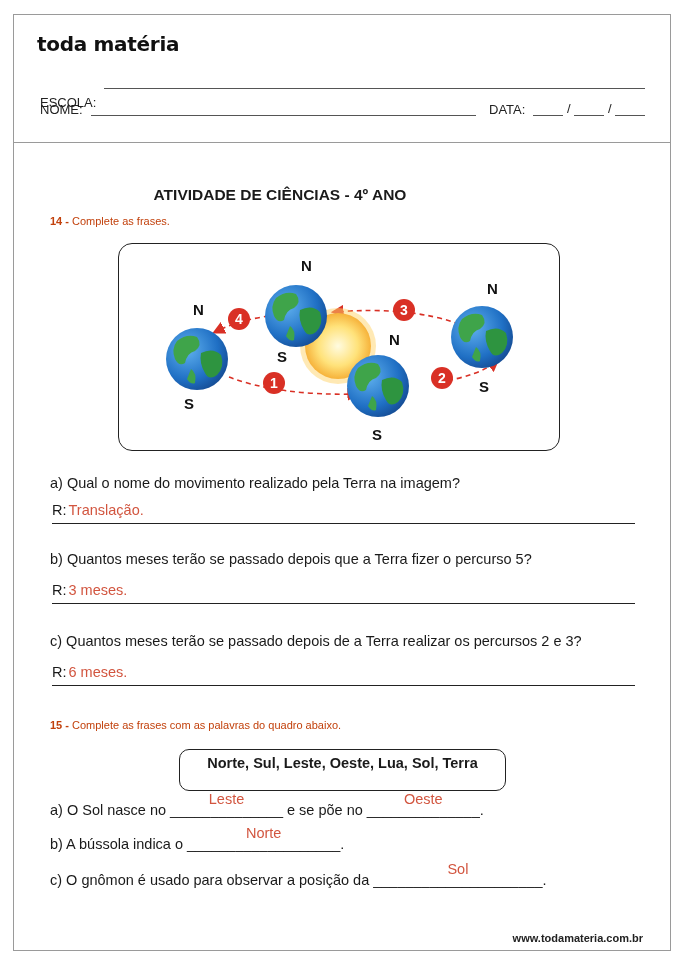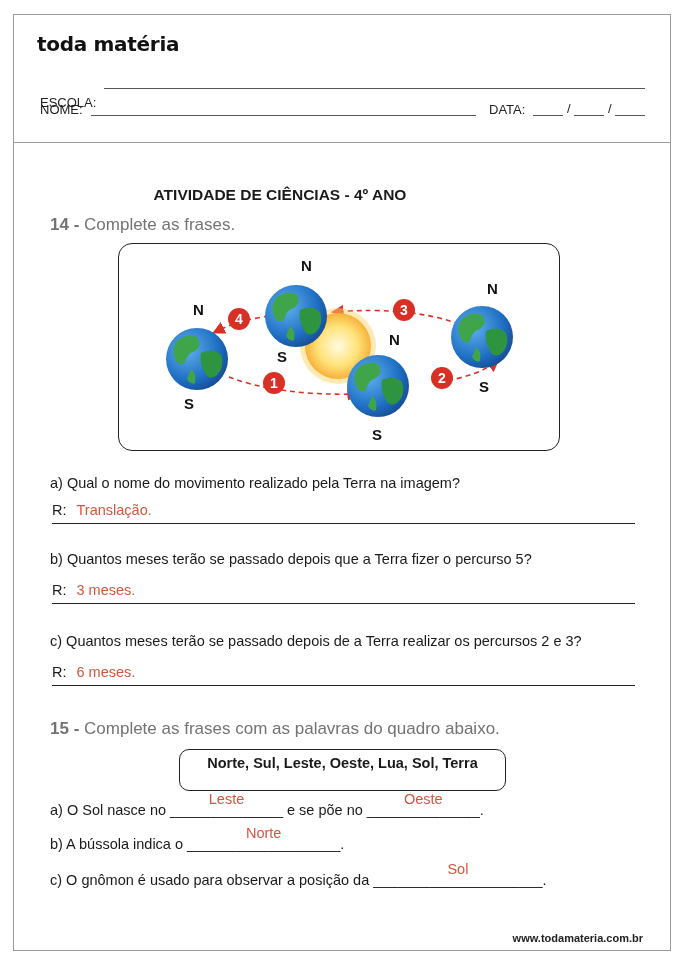--- a/index.html
+++ b/index.html
@@ -3,27 +3,27 @@
 <meta charset="utf-8">
 <style>
   html, body { margin:0; padding:0; background:#ffffff; }
   body { width:685px; height:967px; position:relative; font-family:"Liberation Sans", sans-serif; color:#1a1a1a; overflow:hidden; }
   .frame { position:absolute; left:13px; top:14px; width:658px; height:937px; border:1px solid #9a9a9a; box-sizing:border-box; }
   .header-divider { position:absolute; left:13px; top:142px; width:658px; height:0; border-top:1px solid #9a9a9a; }
   .logo { position:absolute; left:37px; top:32px; font-size:20px; font-weight:bold; letter-spacing:-0.3px; color:#111; font-family:"DejaVu Sans", sans-serif; }
   .hdr-label { position:absolute; font-size:13px; color:#222; }
   .hdr-line { position:absolute; height:0; border-top:1px solid #555; }
   .title { position:absolute; left:0; width:560px; top:186px; text-align:center; font-size:15.5px; font-weight:bold; color:#1a1a1a; }
-  .q-head { position:absolute; left:50px; font-size:17px; color:#737373; }
+  .q-head { position:absolute; left:50px; font-size:11px; color:#c2410c; }
   .q-head b { font-weight:bold; }
   .diagram { position:absolute; left:118px; top:243px; width:442px; height:208px; border:1.5px solid #222; border-radius:14px; box-sizing:border-box; }
   .question { position:absolute; left:50px; font-size:14.5px; color:#1a1a1a; }
   .answer-row { position:absolute; left:52px; width:583px; font-size:14.5px; }
   .answer-row .r { color:#1a1a1a; }
-  .answer-row .ans { color:#d2553f; margin-left:10px; }
+  .answer-row .ans { color:#d2553f; margin-left:2px; }
   .answer-line { position:absolute; left:52px; width:583px; height:0; border-top:1.5px solid #222; }
   .wordbox { position:absolute; left:179px; top:749px; width:327px; height:42px; border:1.5px solid #222; border-radius:10px; box-sizing:border-box; text-align:center; font-weight:bold; font-size:14.5px; line-height:27px; }
   .fill { position:absolute; left:50px; font-size:14.5px; color:#1a1a1a; white-space:pre; }
   .blank { position:relative; display:inline-block; }
   .blank .word { position:absolute; left:0; right:0; top:-11px; text-align:center; color:#d2553f; font-size:14.5px; }
   .footer { position:absolute; right:42px; top:932px; font-size:11px; font-weight:bold; color:#222; }
   svg text { font-family:"Liberation Sans", sans-serif; }
 </style>
 </head>
 <body>

